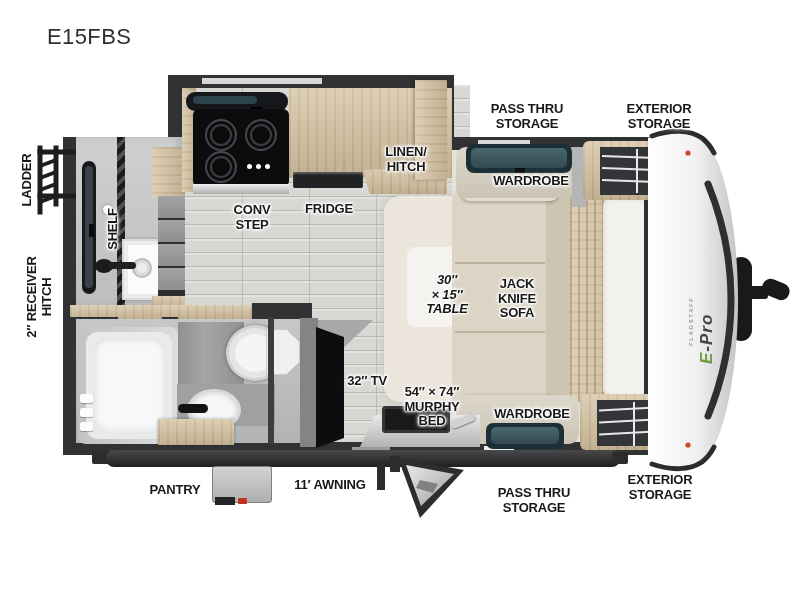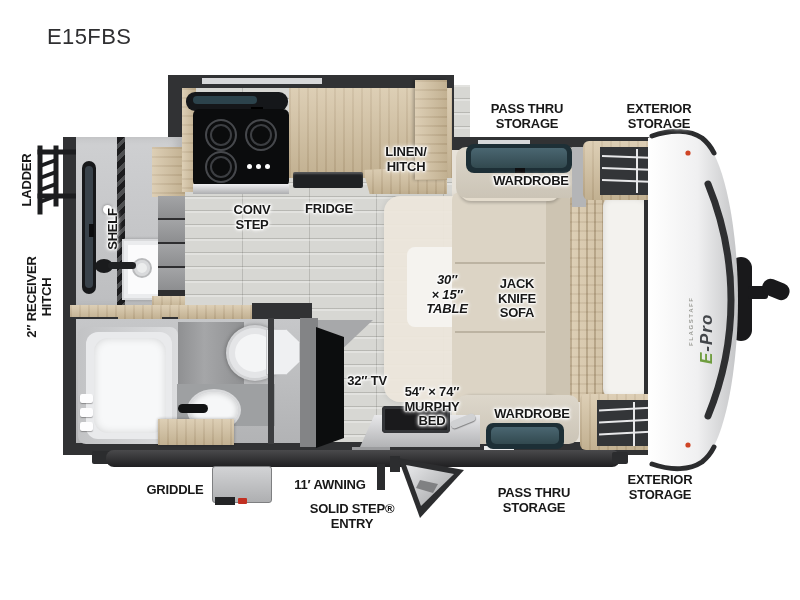--- a/index.html
+++ b/index.html
@@ -256,22 +256,20 @@
 × 15″
 TABLE</div>
   <div class="lbl" style="left:517px;top:299px;">JACK
 KNIFE
 SOFA</div>
   <div class="lbl" style="left:432px;top:363px;margin-top:44px;">54″ × 74″
 MURPHY
 BED</div>
   <div class="lbl" style="left:367px;top:381px;">32″ TV</div>
   <div class="lbl" style="left:532px;top:414px;">WARDROBE</div>
-  <div class="lbl" style="left:175px;top:490px;">GRIDDLE</div>
+  <div class="lbl" style="left:175px;top:490px;">PANTRY</div>
   <div class="lbl" style="left:330px;top:485px;">11′ AWNING</div>
-  <div class="lbl" style="left:352px;top:517px;">SOLID STEP®
-ENTRY</div>
   <div class="lbl" style="left:534px;top:501px;">PASS THRU
 STORAGE</div>
   <div class="lbl" style="left:660px;top:488px;">EXTERIOR
 STORAGE</div>
 
 </div>
 
 </body></html>

